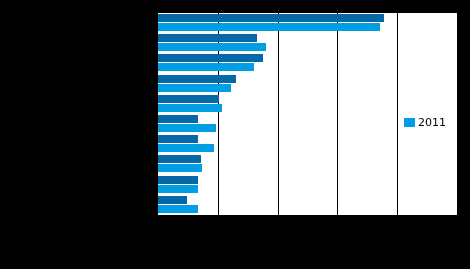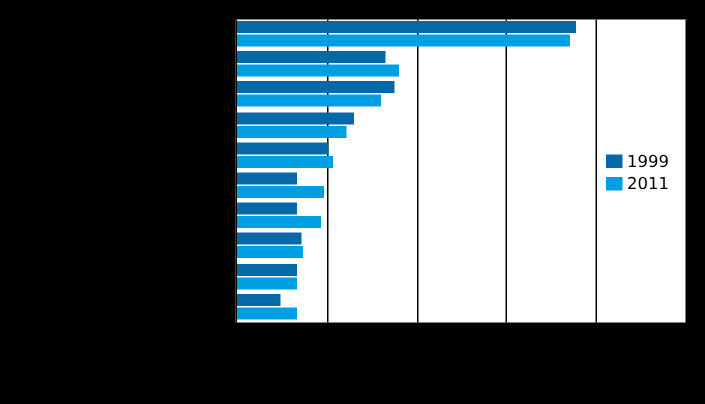--- a/index.html
+++ b/index.html
@@ -245,23 +245,19 @@
       <div class="tick-label" style="left: 60px;">20</div>
       <div class="tick-label" style="left: 120px;">40</div>
       <div class="tick-label" style="left: 179px;">60</div>
       <div class="tick-label" style="left: 239px;">80</div>
       <div class="tick-label" style="left: 299px;">100</div>
     </div>
   <div id="axis-title"></div>
   <div id="chart-source"></div>
 
   <div id="legend">
-      <div class="legend-row legend-row-0">
-        <span class="legend-swatch" style="background: rgb(5, 105, 168);"></span>
-        <span class="legend-label">1999</span>
-      </div>
       <div class="legend-row legend-row-1">
         <span class="legend-swatch" style="background: rgb(0, 159, 227);"></span>
         <span class="legend-label">2011</span>
       </div>
     </div>
 
 </div>
 
 </body></html>

